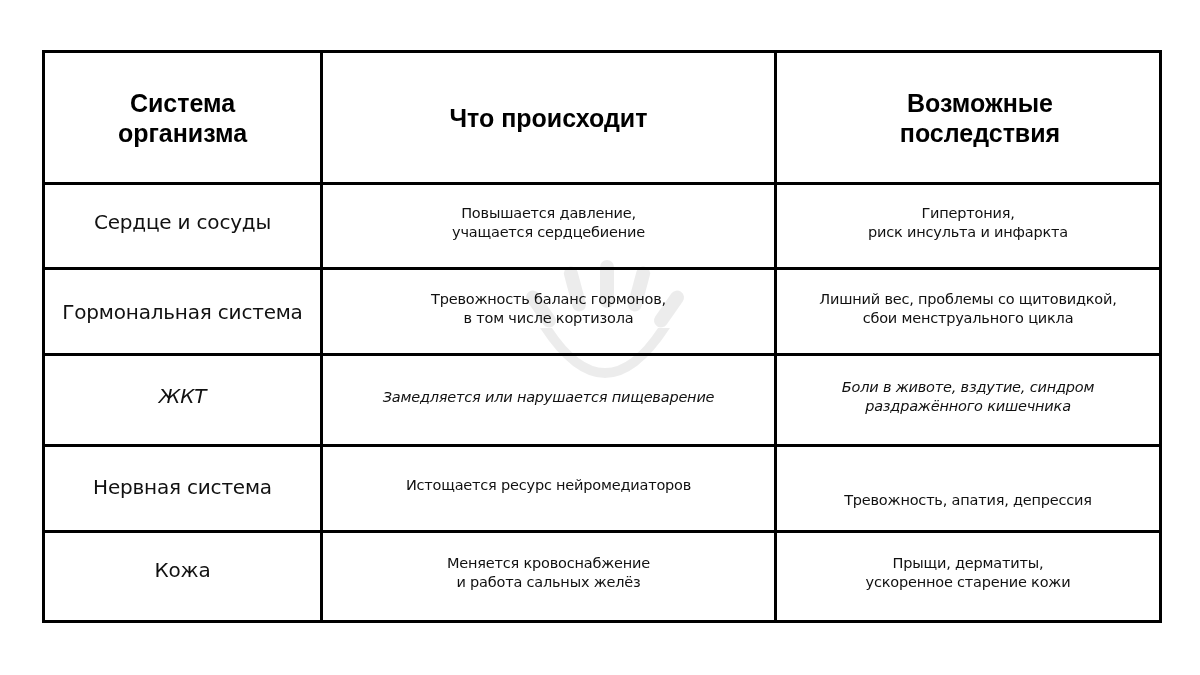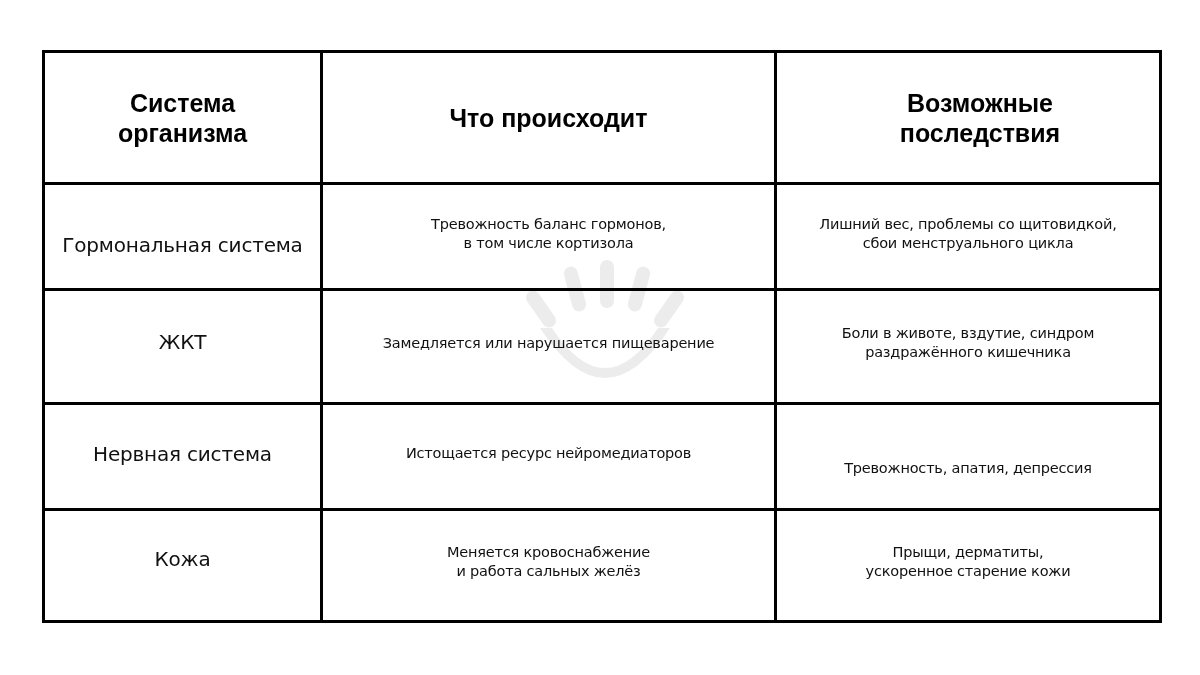--- a/index.html
+++ b/index.html
@@ -48,21 +48,21 @@
       height: 129px;
       font-family: "Liberation Sans", sans-serif;
       font-weight: bold;
       font-size: 25px;
       line-height: 30px;
       color: #000;
     }
     table.grid tbody tr.r1 td { height: 69px; }
     table.grid tbody tr.r2 td { height: 69px; }
     table.grid tbody tr.r3 td { height: 69px; }
-    table.grid tbody tr.r4 td { height: 74px; }
+    table.grid tbody tr.r4 td { height: 74px; font-style: italic; }
     table.grid tbody tr.r5 td { height: 69px; }
     table.grid tbody tr.r6 td { height: 73px; }
     td.sys {
       font-size: 20px;
       line-height: 24px;
       font-weight: normal;
       letter-spacing: -0.2px;
     }
     td.sys span { position: relative; top: -4px; display: inline-block; }
     td.what, td.cons {
@@ -100,22 +100,29 @@
   <thead>
     <tr>
       <th><span style="white-space:pre-line;display:inline-block;">Система
 организма</span></th>
       <th><span style="white-space:pre-line;display:inline-block;">Что происходит</span></th>
       <th><span style="white-space:pre-line;display:inline-block;margin-left:24px;">Возможные
 последствия</span></th>
     </tr>
   </thead>
   <tbody>
+    <tr class="r1">
+      <td class="sys"><span>Сердце и сосуды</span></td>
+      <td class="what"><span>Повышается давление,
+учащается сердцебиение</span></td>
+      <td class="cons"><span>Гипертония,
+риск инсульта и инфаркта</span></td>
+    </tr>
     <tr class="r3">
-      <td class="sys"><span style="top:8px">Гормональная система</span></td>
+      <td class="sys"><span style="top:0">Гормональная система</span></td>
       <td class="what"><span>Тревожность баланс гормонов,
 в том числе кортизола</span></td>
       <td class="cons"><span>Лишний вес, проблемы со щитовидкой,
 сбои менструального цикла</span></td>
     </tr>
     <tr class="r4">
       <td class="sys"><span>ЖКТ</span></td>
       <td class="what"><span>Замедляется или нарушается пищеварение</span></td>
       <td class="cons"><span>Боли в животе, вздутие, синдром
 раздражённого кишечника</span></td>

